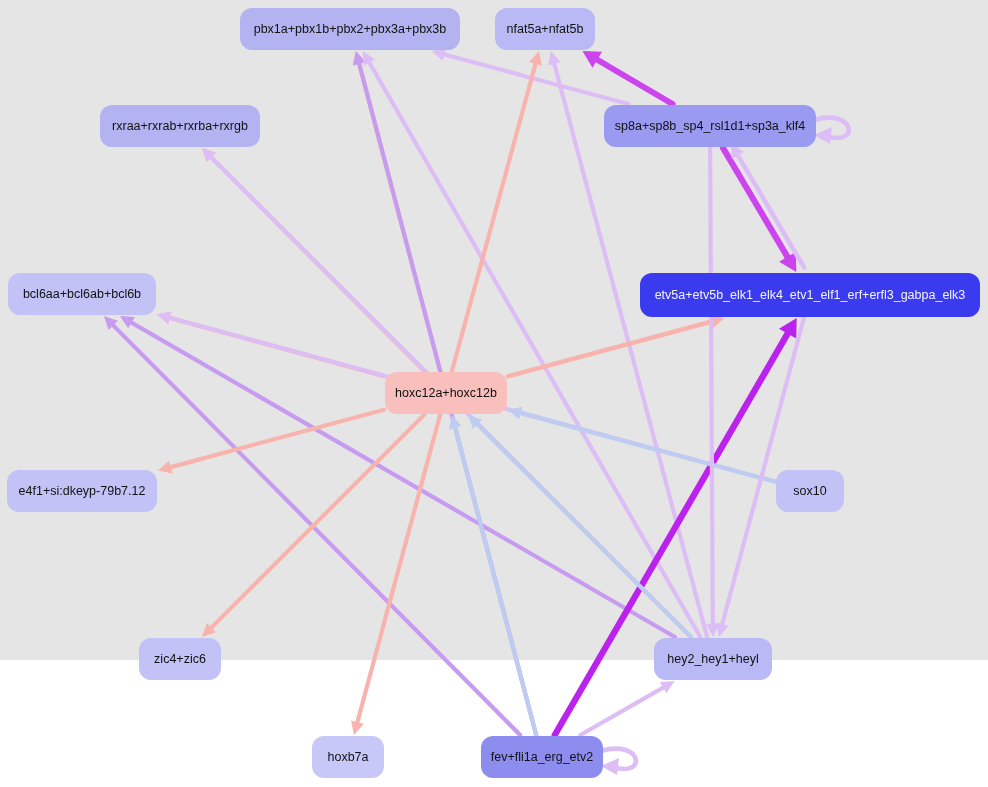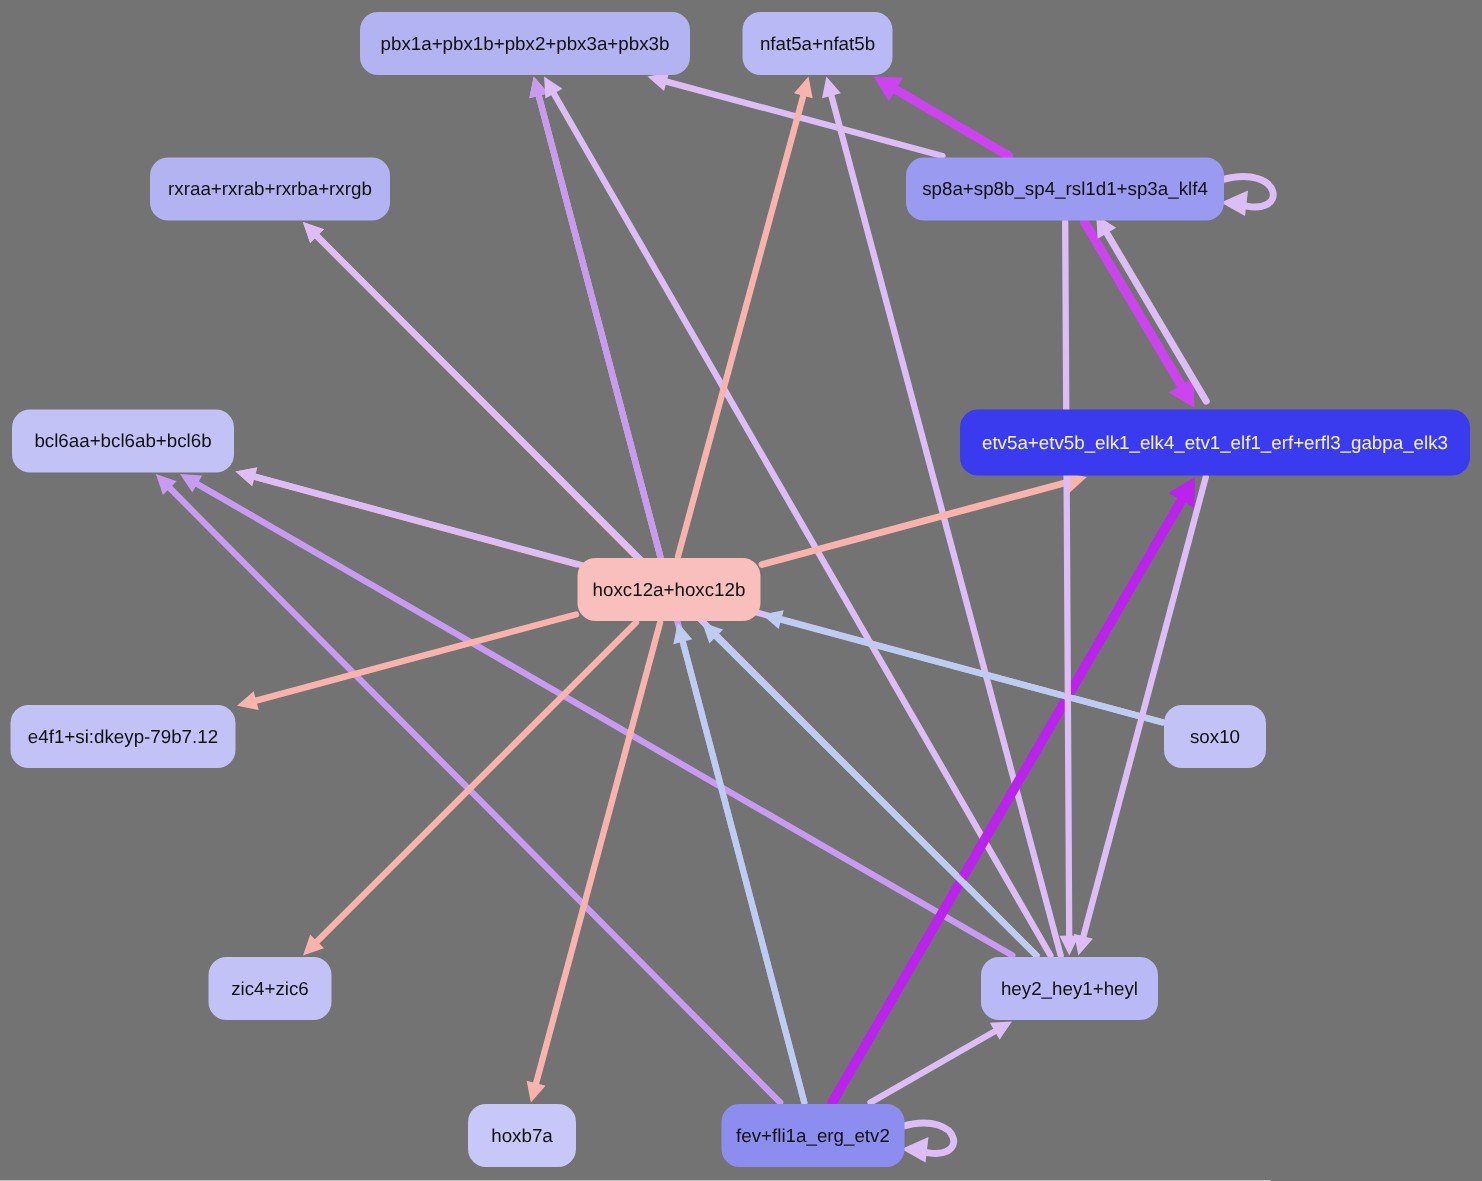--- a/index.html
+++ b/index.html
@@ -9,22 +9,22 @@
   }
   body {
     width: 988px;
     height: 787px;
     font-family: "Liberation Sans", sans-serif;
     overflow: hidden;
   }
   #graph-root {
     position: relative;
     width: 988px;
-    height: 787px;
-    background: #737373;
+    height: 660px;
+    background: #e5e5e5;
   }
   svg.graph-canvas {
     position: absolute;
     top: 0; left: 0;
     width: 988px;
     height: 787px;
   }
   .node-rect {
     stroke: none;
   }

